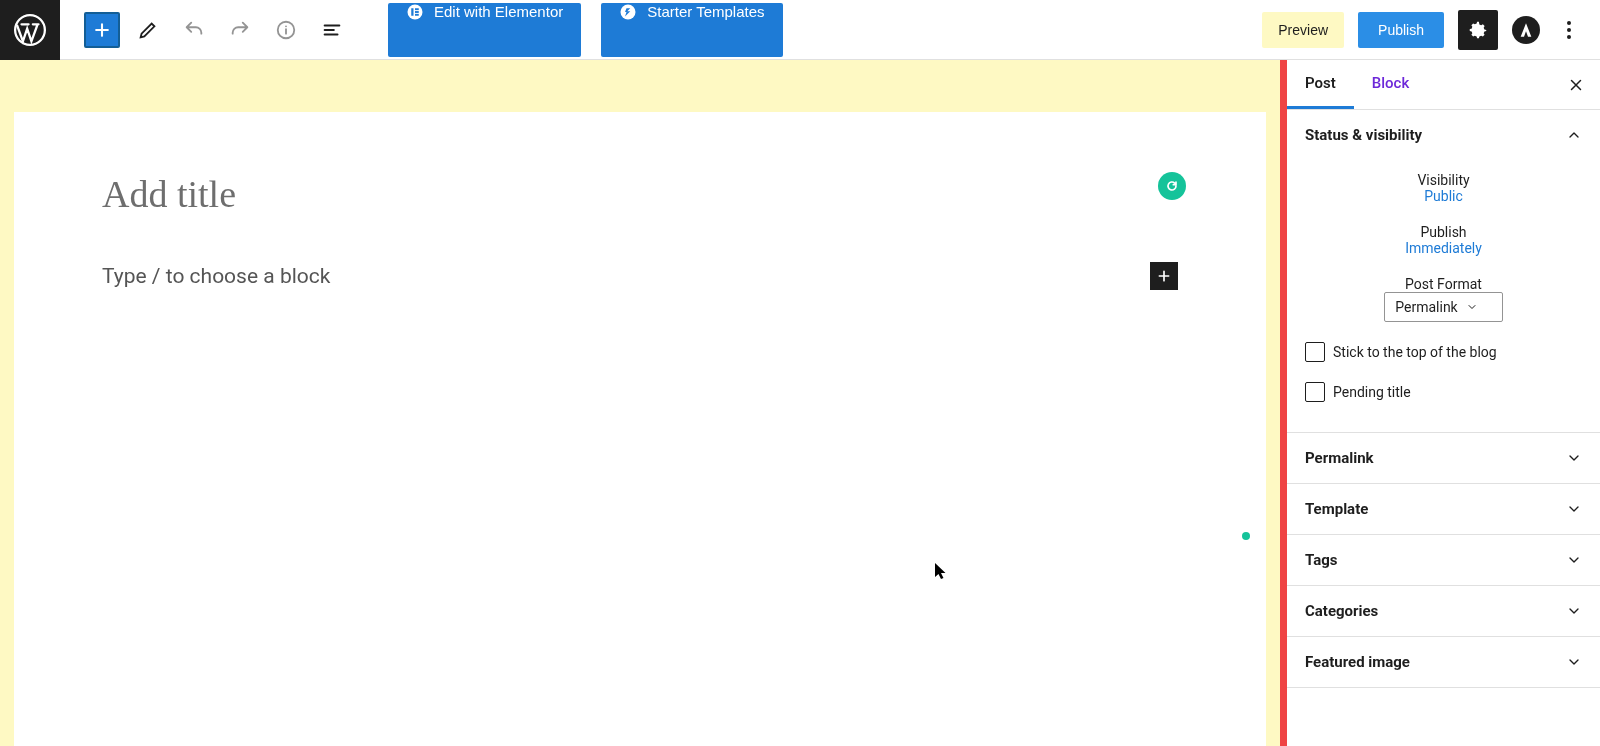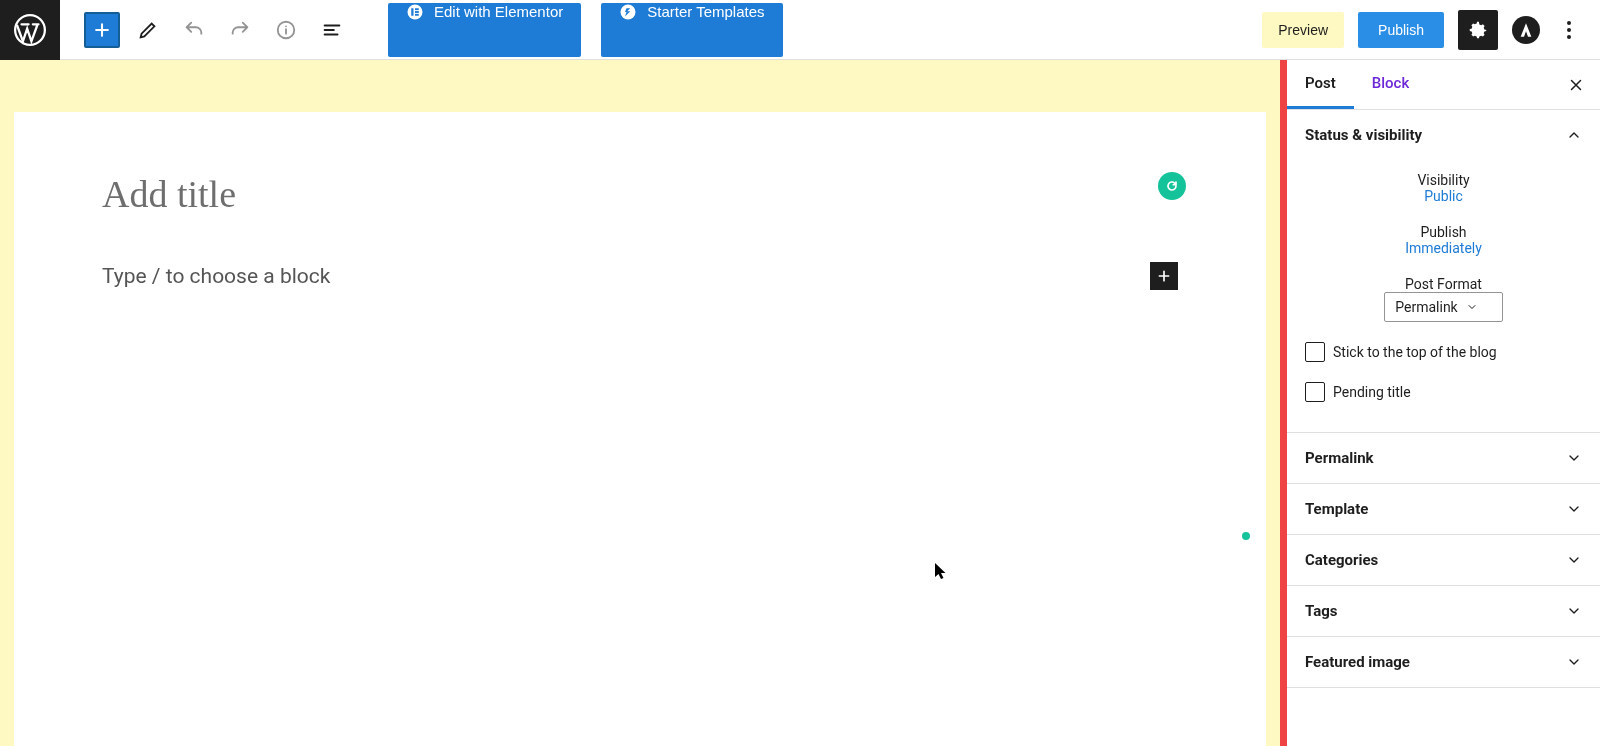--- a/index.html
+++ b/index.html
@@ -402,29 +402,29 @@
     <div class="panel">
       <div class="panel-header">
         <span>Template</span>
         <svg width="16" height="16" viewBox="0 0 24 24" fill="none" stroke="#1e1e1e" stroke-width="2">
             <path d="M6 9l6 6 6-6" stroke-linecap="round" stroke-linejoin="round"></path>
           </svg>
       </div>
     </div>
     <div class="panel">
       <div class="panel-header">
+        <span>Tags</span>
+        <svg width="16" height="16" viewBox="0 0 24 24" fill="none" stroke="#1e1e1e" stroke-width="2">
+            <path d="M6 9l6 6 6-6" stroke-linecap="round" stroke-linejoin="round"></path>
+          </svg>
+      </div>
+    </div>
+    <div class="panel">
+      <div class="panel-header">
         <span>Categories</span>
-        <svg width="16" height="16" viewBox="0 0 24 24" fill="none" stroke="#1e1e1e" stroke-width="2">
-            <path d="M6 9l6 6 6-6" stroke-linecap="round" stroke-linejoin="round"></path>
-          </svg>
-      </div>
-    </div>
-    <div class="panel">
-      <div class="panel-header">
-        <span>Tags</span>
         <svg width="16" height="16" viewBox="0 0 24 24" fill="none" stroke="#1e1e1e" stroke-width="2">
             <path d="M6 9l6 6 6-6" stroke-linecap="round" stroke-linejoin="round"></path>
           </svg>
       </div>
     </div>
     <div class="panel">
       <div class="panel-header">
         <span>Featured image</span>
         <svg width="16" height="16" viewBox="0 0 24 24" fill="none" stroke="#1e1e1e" stroke-width="2">
             <path d="M6 9l6 6 6-6" stroke-linecap="round" stroke-linejoin="round"></path>

